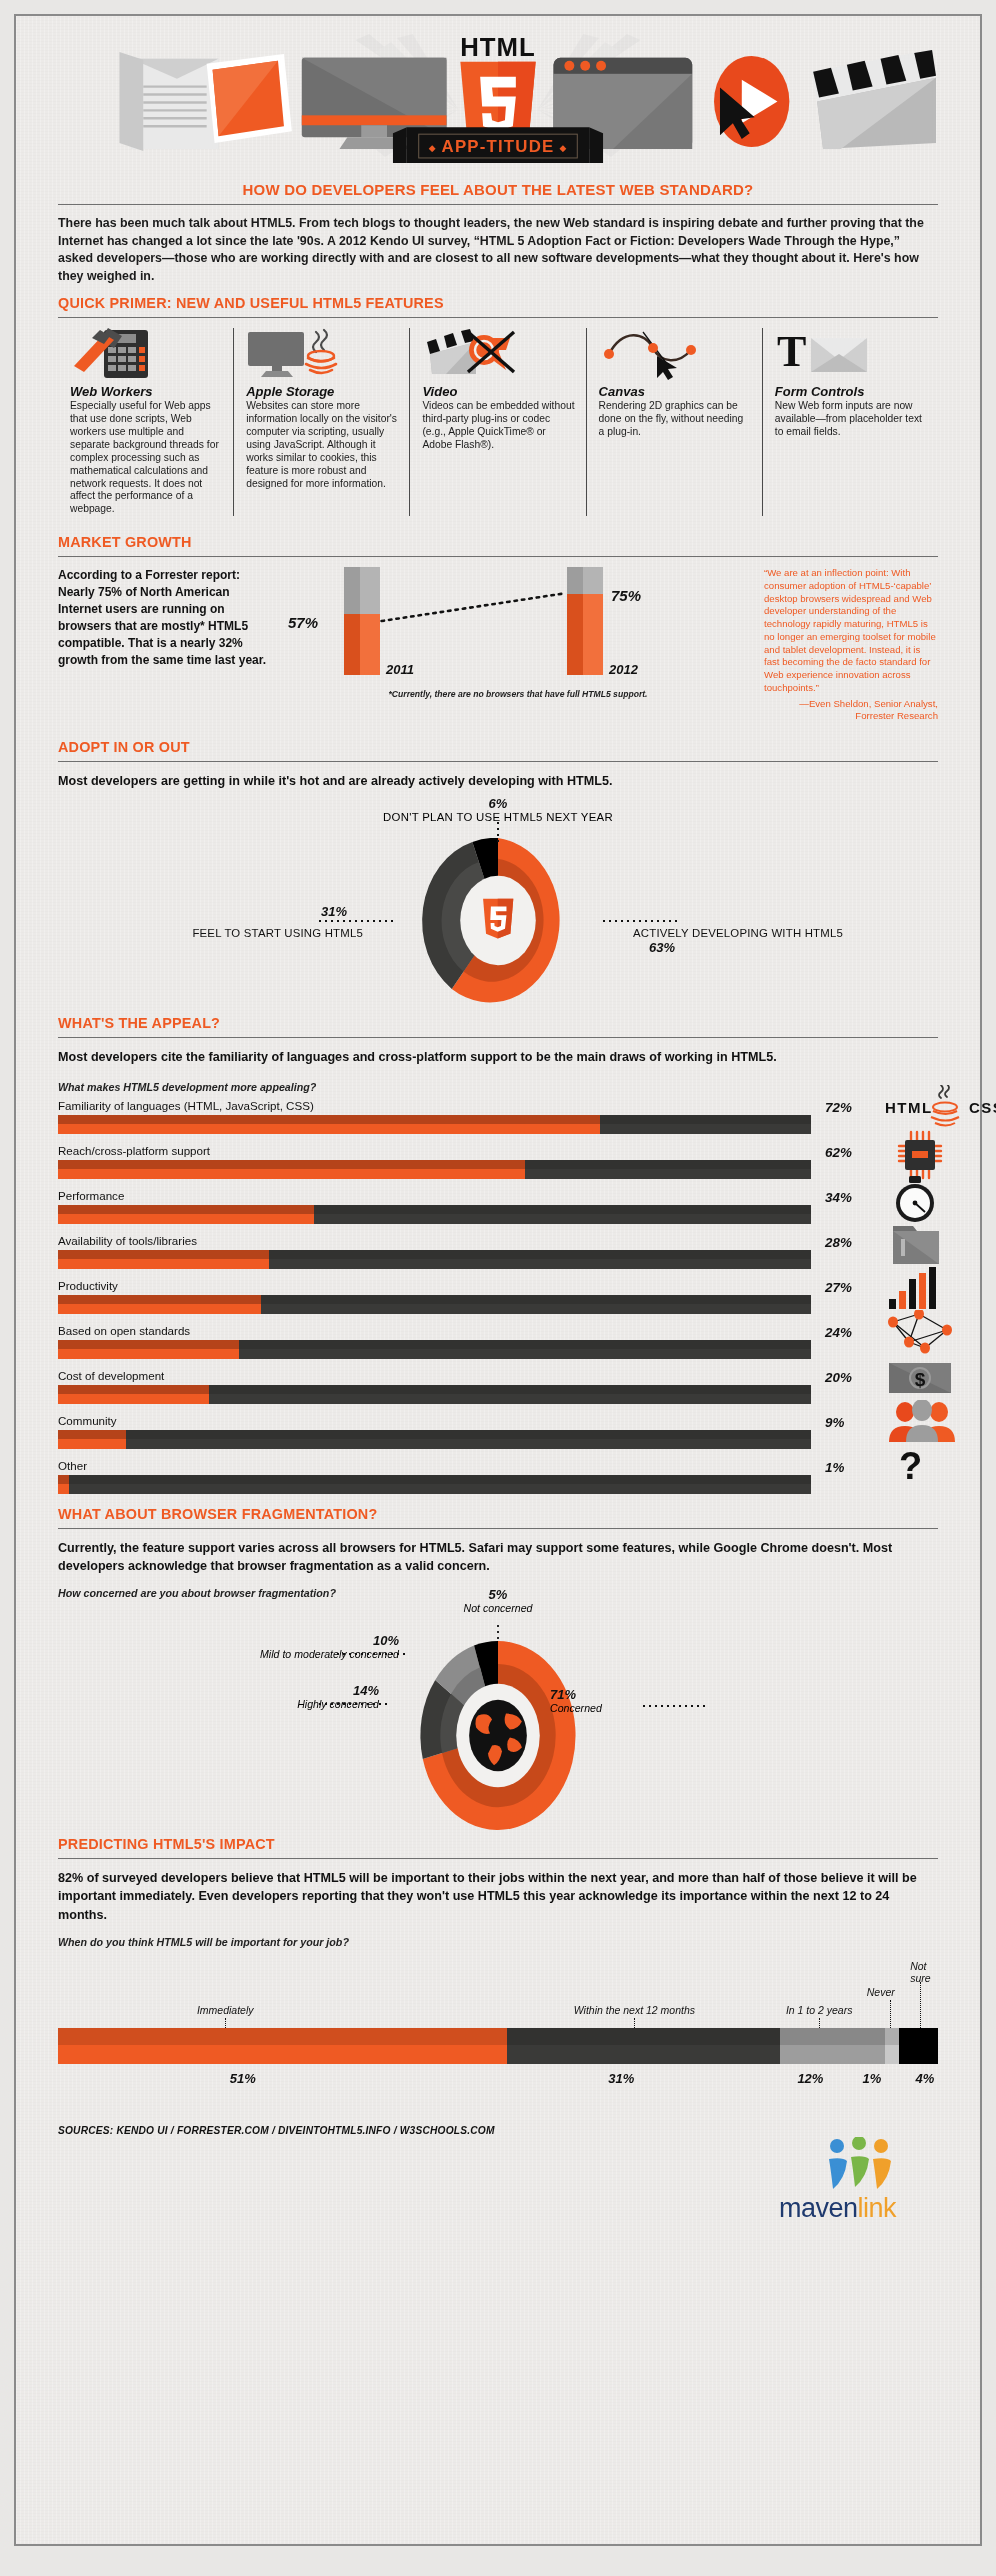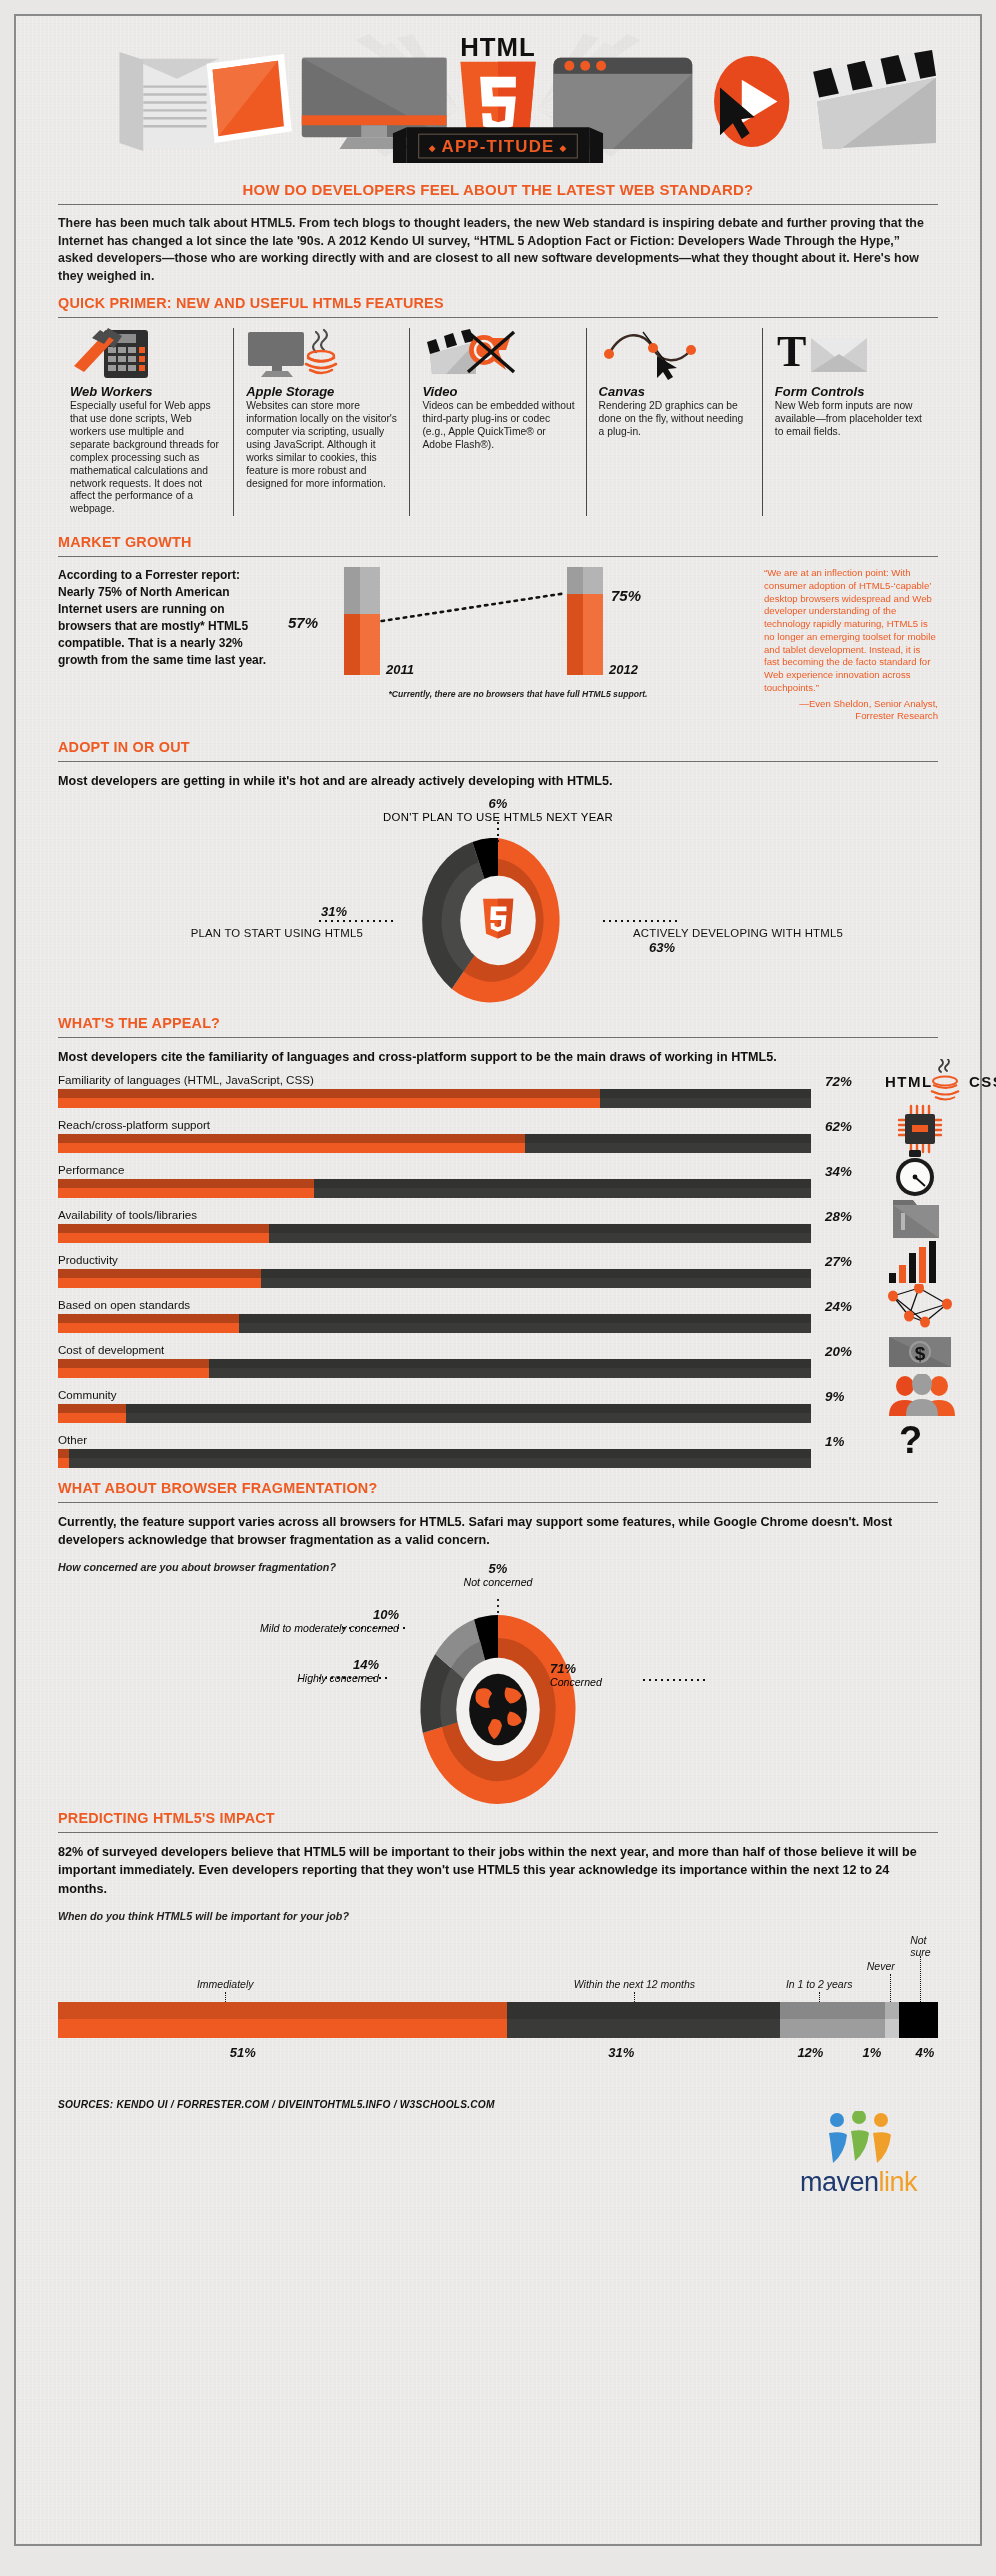--- a/index.html
+++ b/index.html
@@ -108,21 +108,21 @@
     content:""; position:absolute; left:0; right:0; top:0; height:47%; background: rgba(0,0,0,.13);
   }
   .slab { position: absolute; font-size: 10.5px; font-style: italic; color: #111; }
   .spct { position: absolute; top: 115px; font-style: italic; font-weight: bold; font-size: 13px; color: #111; }
   .tick { position: absolute; border-left: 1.6px dotted #111; }
 
   .sources {
     font-size: 10.2px; font-weight: bold; font-style: italic;
     letter-spacing: 0.2px; color: #111; margin-top: 20px;
   }
-  .mlogo { position: absolute; right: 0; bottom: -88px; width: 159px; text-align: center; }
+  .mlogo { position: absolute; right: 0; bottom: -88px; width: 159px; }
   .mlogo-txt { font-size: 27px; letter-spacing: -0.5px; }
   .mlogo-txt .a { color: #1f3a6e; }
   .mlogo-txt .b { color: #f0a02a; }
 </style>
 </head>
 <body>
 
 <div class="page">
  <div class="frame">
   <div class="noise"></div>
@@ -416,21 +416,21 @@
               <path d="M15 0 L31 0 L28 36 L15 41 Z" fill="#d9491c"></path>
               <path d="M8 8 L24 8 L24 13 L13 13 L13.5 17 L24 17 L22.5 31 L15 34 L8 31 L7.7 25 L11.6 25 L11.8 28 L15 29.5 L18.3 28 L18.8 22 L7.4 22 Z" fill="#ffffff"></path>
             </g>
           </g>
         </svg>
 
         <div style="position:absolute;left:0;top:112px;width:329px;text-align:right;">
           <div class="dpct" style="margin-right:40px;">31%</div>
         </div>
         <div style="position:absolute;left:0;top:135px;width:305px;text-align:right;">
-          <div class="dlabel" style="position:static;">PLAN TO START USING HTML5</div>
+          <div class="dlabel" style="position:static;">FEEL TO START USING HTML5</div>
         </div>
         <svg style="position:absolute;left:261px;top:126px;" width="76" height="6" viewBox="0 0 76 6">
           <line x1="0" y1="3" x2="74" y2="3" stroke="#111" stroke-width="2" stroke-dasharray="2 4"></line>
         </svg>
 
         <div style="position:absolute;right:0;top:112px;width:329px;text-align:left;margin-top:36px;">
           <div class="dpct" style="margin-left:40px;">63%</div>
         </div>
         <div style="position:absolute;right:0;top:135px;width:305px;text-align:left;">
           <div class="dlabel" style="position:static;">ACTIVELY DEVELOPING WITH HTML5</div>
@@ -442,20 +442,21 @@
         <svg style="position:absolute;left:50%;top:30px;transform:translateX(-50%);" width="4" height="20" viewBox="0 0 4 20">
           <line x1="2" y1="0" x2="2" y2="20" stroke="#111" stroke-width="2" stroke-dasharray="2 4"></line>
         </svg>
       </div>
     </div>
 
     <div style="margin-top:12px;">
       <div class="sec-title">WHAT'S THE APPEAL?</div>
       <div class="rule"></div>
       <div class="lede">Most developers cite the familiarity of languages and cross-platform support to be the main draws of working in HTML5.</div>
+      <div class="qlabel" style="margin-top:14px;">What makes HTML5 development more appealing?</div>
 
       <div class="bars">
 
         <div class="brow">
           <div class="blab">Familiarity of languages (HTML, JavaScript, CSS)</div>
           <div class="btrack">
             <div class="bfill" style="width:72%"></div>
           </div>
           <div class="bpct">72%</div>
           <div class="bico">

